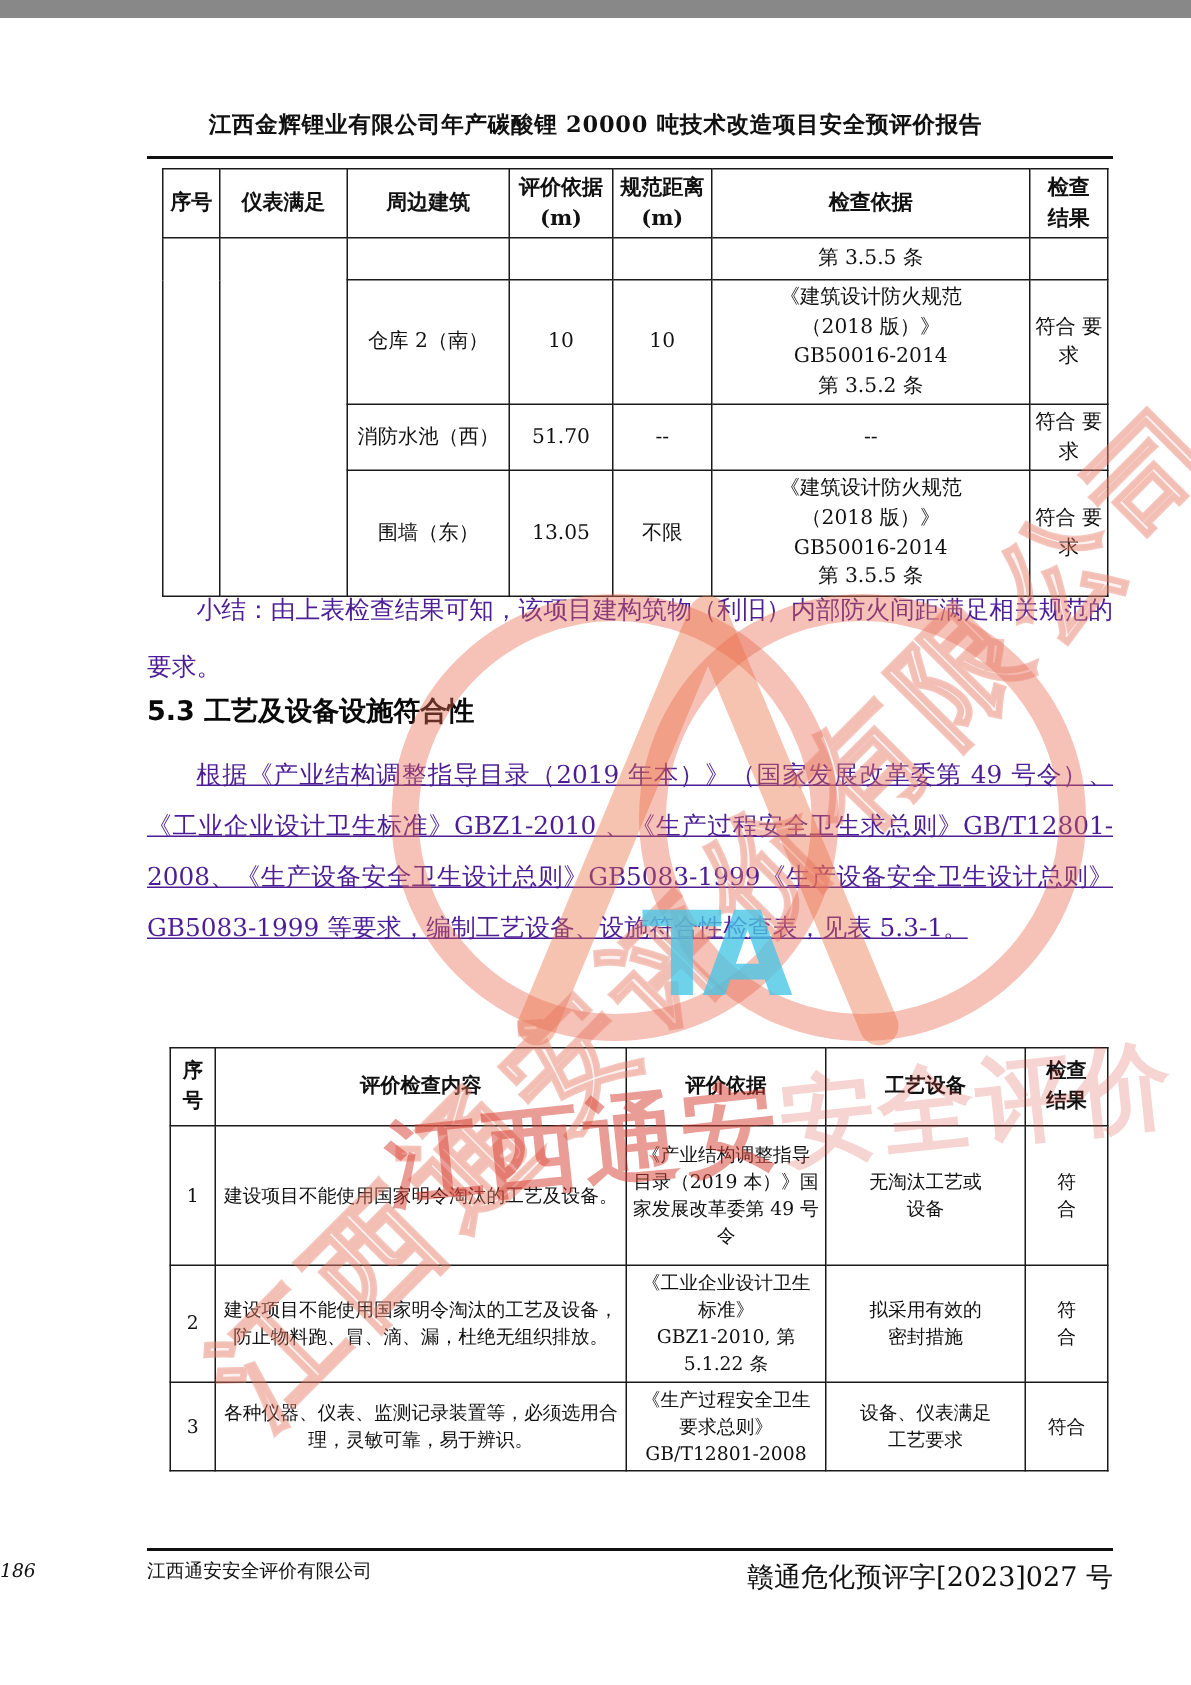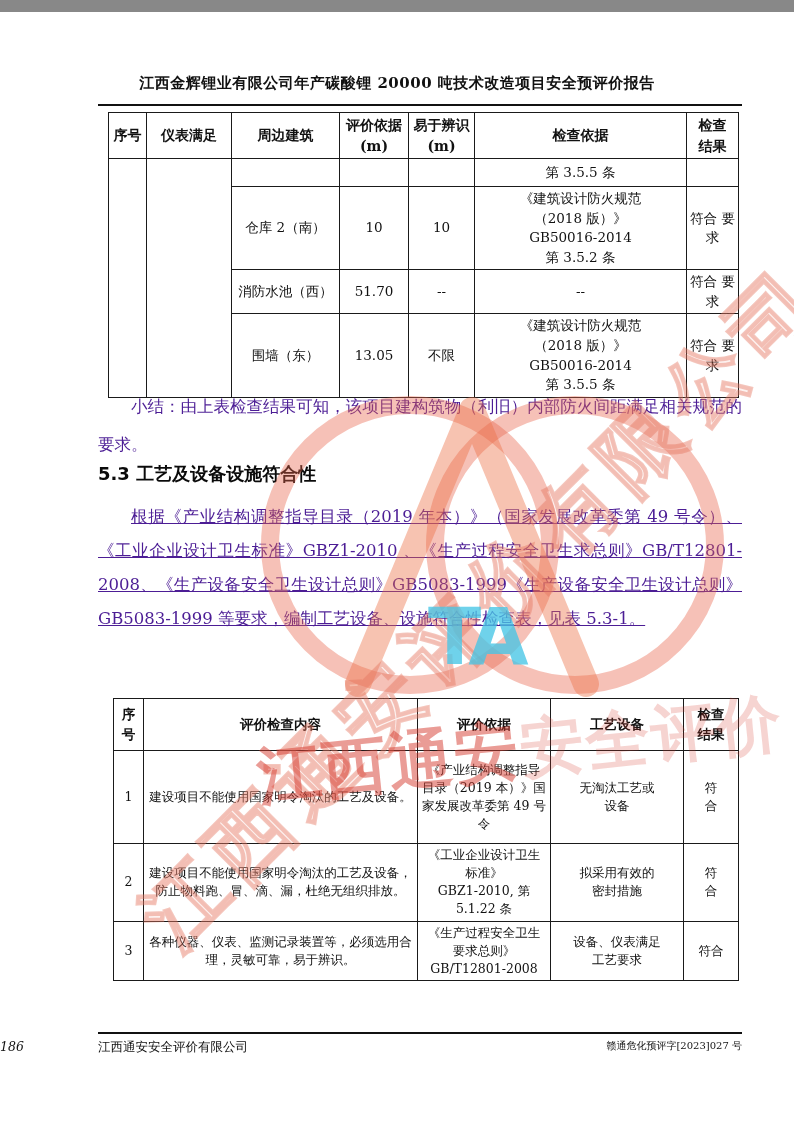--- a/index.html
+++ b/index.html
@@ -50,21 +50,21 @@
     font-family:"DejaVu Sans","Liberation Sans",sans-serif;
     font-size:18px; font-weight:bold; color:#0a0a0a;
   }
   .table-caption {
     position:absolute; top:658px; left:0; width:100%;
     text-align:center; font-size:14px; font-weight:bold;
   }
 
   
   .footer-left  { position:absolute; top:1027px; left:98px;  font-size:12.5px; }
-  .footer-right { position:absolute; top:1027px; right:52px; font-size:10px; }
+  .footer-right { position:absolute; top:1027px; right:52px; font-size:18px; }
   .footer-page  { position:absolute; top:1027px; left:0; width:100%; text-align:left; font-size:12.5px;font-style:italic; }
 
   
   .wm { position:absolute; inset:0; pointer-events:none; z-index:5; }
   .wm-diagonal {
     position:absolute; left:118px; top:882px;
     transform:rotate(-45deg); transform-origin:0 0;
     font-family:"DejaVu Sans","Liberation Sans",sans-serif;
     font-size:82px; font-weight:bold; letter-spacing:10px; white-space:nowrap;
     color:rgba(232,130,108,0.10);
@@ -103,21 +103,21 @@
         <col style="width:212px">
         <col style="width:52px">
     </colgroup>
     <tbody>
         <tr style="height:46px">
       <th>序号</th>
       <th>仪表满足</th>
       <th>周边建筑</th>
       <th>评价依据
 (m)</th>
-      <th>易于辨识
+      <th>规范距离
 (m)</th>
       <th>检查依据</th>
       <th>检查
 结果</th>
     </tr>
     <tr style="height:28px">
       <td rowspan="4"></td>
       <td rowspan="4"></td>
       <td></td>
       <td></td>

